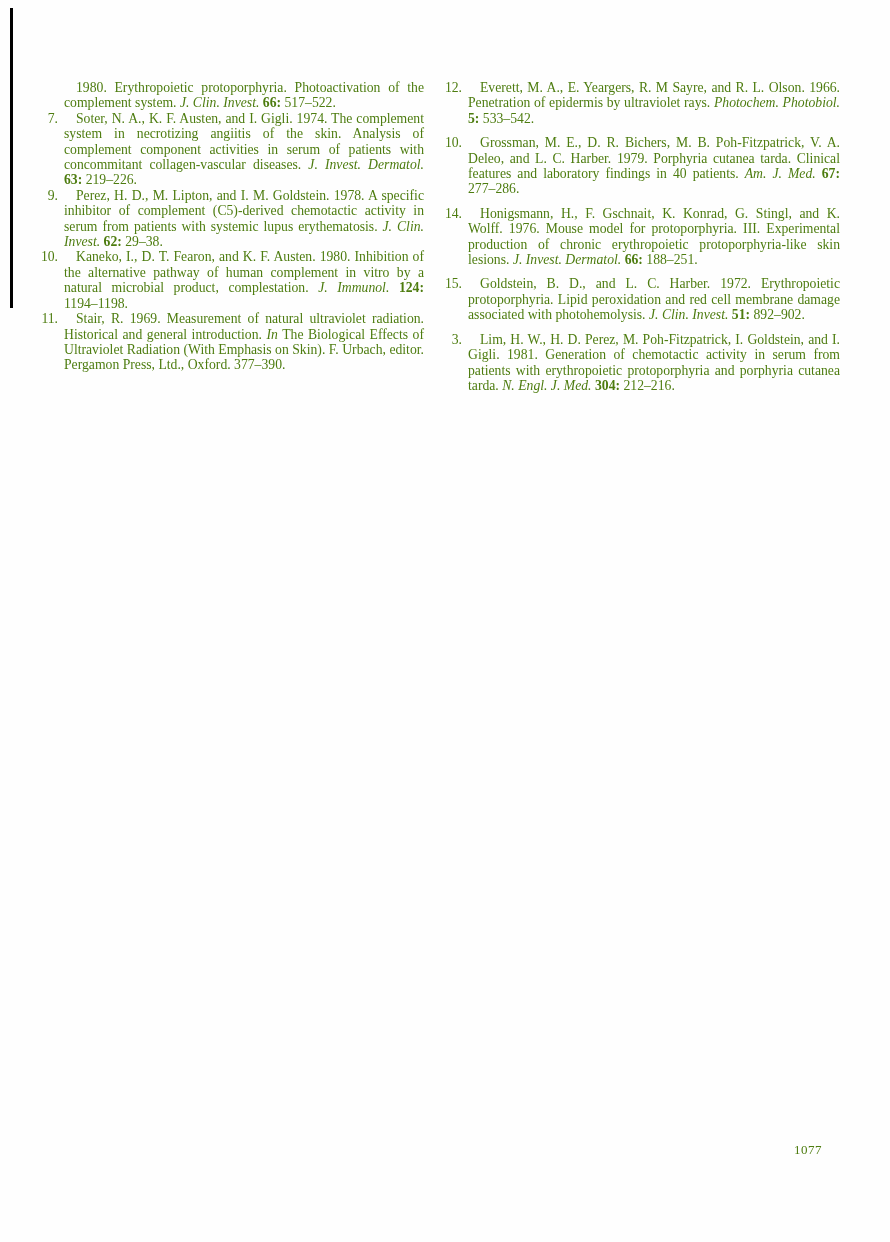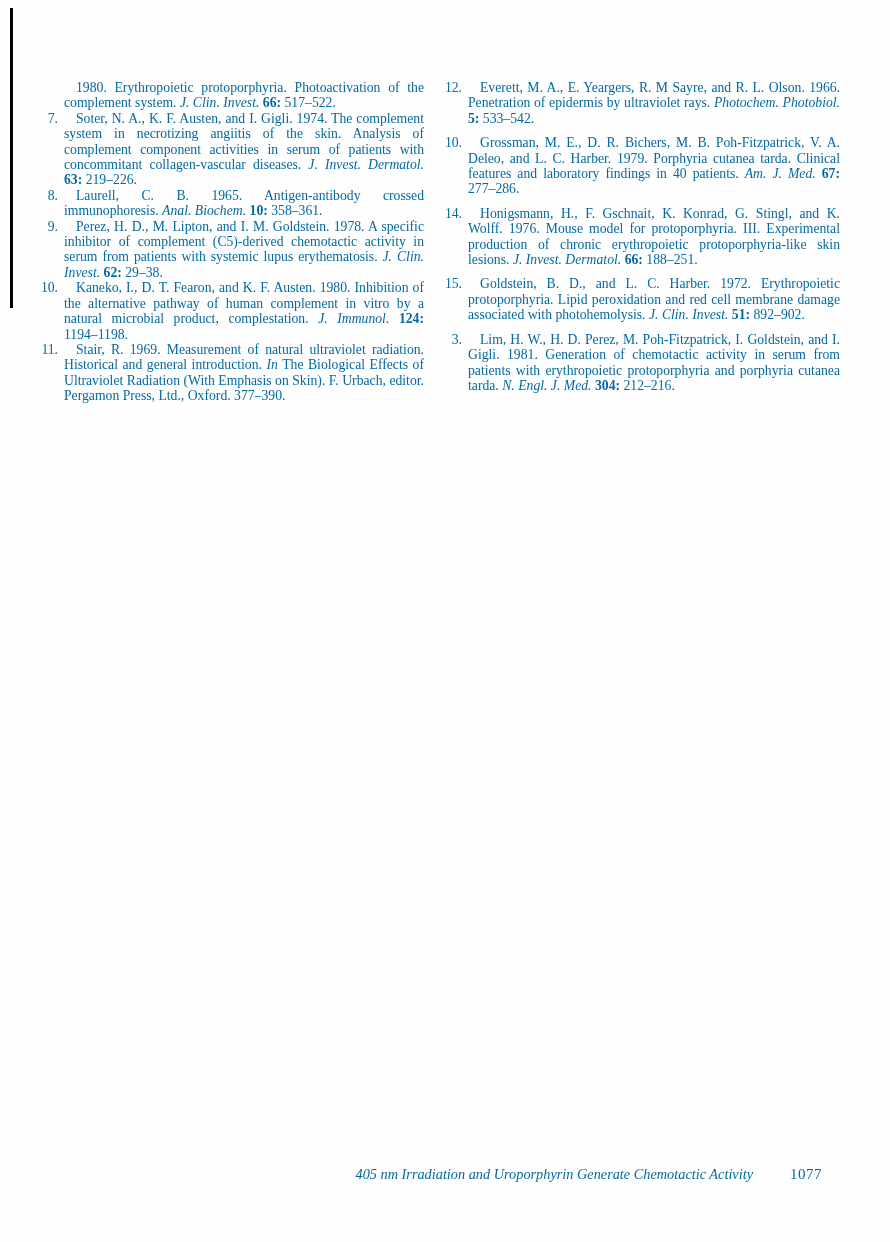--- a/index.html
+++ b/index.html
@@ -6,21 +6,21 @@
     margin: 0;
     padding: 0;
     background: #ffffff;
   }
   .page {
     position: relative;
     width: 890px;
     height: 1242px;
     background: #fefefe;
     font-family: "Liberation Serif", "DejaVu Serif", serif;
-    color: #0369a1;
+    color: #4d7c0f;
     overflow: hidden;
   }
   .scan-line {
     position: absolute;
     left: 10px;
     top: 8px;
     width: 3px;
     height: 300px;
     background: #000000;
   }
@@ -62,47 +62,44 @@
     justify-content: flex-end;
     align-items: baseline;
     gap: 37px;
   }
   .footer-title {
     font-style: italic;
     font-size: 14.3px;
     white-space: nowrap;
   }
   .footer-page {
-    font-size: 15px;
+    font-size: 13px;
     letter-spacing: 0.5px;
-    margin-top: 24px;
   }
 </style>
 </head>
 <body>
 
 <div class="page">
 
   <div class="scan-line"></div>
 
   <div class="col col-left" id="refs-left">
       <div class="ref"><span class="ref-num"></span><span class="seg-r">1980. Erythropoietic protoporphyria. Photoactivation of the complement system. </span><span class="seg-i">J. Clin. Invest. </span><span class="seg-b">66:</span><span class="seg-r"> 517–522.</span></div>
       <div class="ref"><span class="ref-num">7.</span><span class="seg-r">Soter, N. A., K. F. Austen, and I. Gigli. 1974. The complement system in necrotizing angiitis of the skin. Analysis of complement component activities in serum of patients with concommitant collagen-vascular diseases. </span><span class="seg-i">J. Invest. Dermatol. </span><span class="seg-b">63:</span><span class="seg-r"> 219–226.</span></div>
-      <div class="ref"><span class="ref-num">8.</span><span class="seg-r">Laurell, C. B. 1965. Antigen-antibody crossed immunophoresis. </span><span class="seg-i">Anal. Biochem. </span><span class="seg-b">10:</span><span class="seg-r"> 358–361.</span></div>
       <div class="ref"><span class="ref-num">9.</span><span class="seg-r">Perez, H. D., M. Lipton, and I. M. Goldstein. 1978. A specific inhibitor of complement (C5)-derived chemotactic activity in serum from patients with systemic lupus erythematosis. </span><span class="seg-i">J. Clin. Invest. </span><span class="seg-b">62:</span><span class="seg-r"> 29–38.</span></div>
       <div class="ref"><span class="ref-num">10.</span><span class="seg-r">Kaneko, I., D. T. Fearon, and K. F. Austen. 1980. Inhibition of the alternative pathway of human complement in vitro by a natural microbial product, complestation. </span><span class="seg-i">J. Immunol. </span><span class="seg-b">124:</span><span class="seg-r"> 1194–1198.</span></div>
       <div class="ref"><span class="ref-num">11.</span><span class="seg-r">Stair, R. 1969. Measurement of natural ultraviolet radiation. Historical and general introduction. </span><span class="seg-i">In</span><span class="seg-r"> The Biological Effects of Ultraviolet Radiation (With Emphasis on Skin). F. Urbach, editor. Pergamon Press, Ltd., Oxford. 377–390.</span></div>
     </div>
 
   <div class="col col-right" id="refs-right">
       <div class="ref"><span class="ref-num">12.</span><span class="seg-r">Everett, M. A., E. Yeargers, R. M Sayre, and R. L. Olson. 1966. Penetration of epidermis by ultraviolet rays. </span><span class="seg-i">Photochem. Photobiol. </span><span class="seg-b">5:</span><span class="seg-r"> 533–542.</span></div>
       <div class="ref"><span class="ref-num">10.</span><span class="seg-r">Grossman, M. E., D. R. Bichers, M. B. Poh-Fitzpatrick, V. A. Deleo, and L. C. Harber. 1979. Porphyria cutanea tarda. Clinical features and laboratory findings in 40 patients. </span><span class="seg-i">Am. J. Med. </span><span class="seg-b">67:</span><span class="seg-r"> 277–286.</span></div>
       <div class="ref"><span class="ref-num">14.</span><span class="seg-r">Honigsmann, H., F. Gschnait, K. Konrad, G. Stingl, and K. Wolff. 1976. Mouse model for protoporphyria. III. Experimental production of chronic erythropoietic protoporphyria-like skin lesions. </span><span class="seg-i">J. Invest. Dermatol. </span><span class="seg-b">66:</span><span class="seg-r"> 188–251.</span></div>
       <div class="ref"><span class="ref-num">15.</span><span class="seg-r">Goldstein, B. D., and L. C. Harber. 1972. Erythropoietic protoporphyria. Lipid peroxidation and red cell membrane damage associated with photohemolysis. </span><span class="seg-i">J. Clin. Invest. </span><span class="seg-b">51:</span><span class="seg-r"> 892–902.</span></div>
       <div class="ref"><span class="ref-num">3.</span><span class="seg-r">Lim, H. W., H. D. Perez, M. Poh-Fitzpatrick, I. Goldstein, and I. Gigli. 1981. Generation of chemotactic activity in serum from patients with erythropoietic protoporphyria and porphyria cutanea tarda. </span><span class="seg-i">N. Engl. J. Med. </span><span class="seg-b">304:</span><span class="seg-r"> 212–216.</span></div>
     </div>
 
   <div class="footer">
-    <span class="footer-title">405 nm Irradiation and Uroporphyrin Generate Chemotactic Activity</span>
     <span class="footer-page">1077</span>
   </div>
 
 </div>
 
 </body></html>

